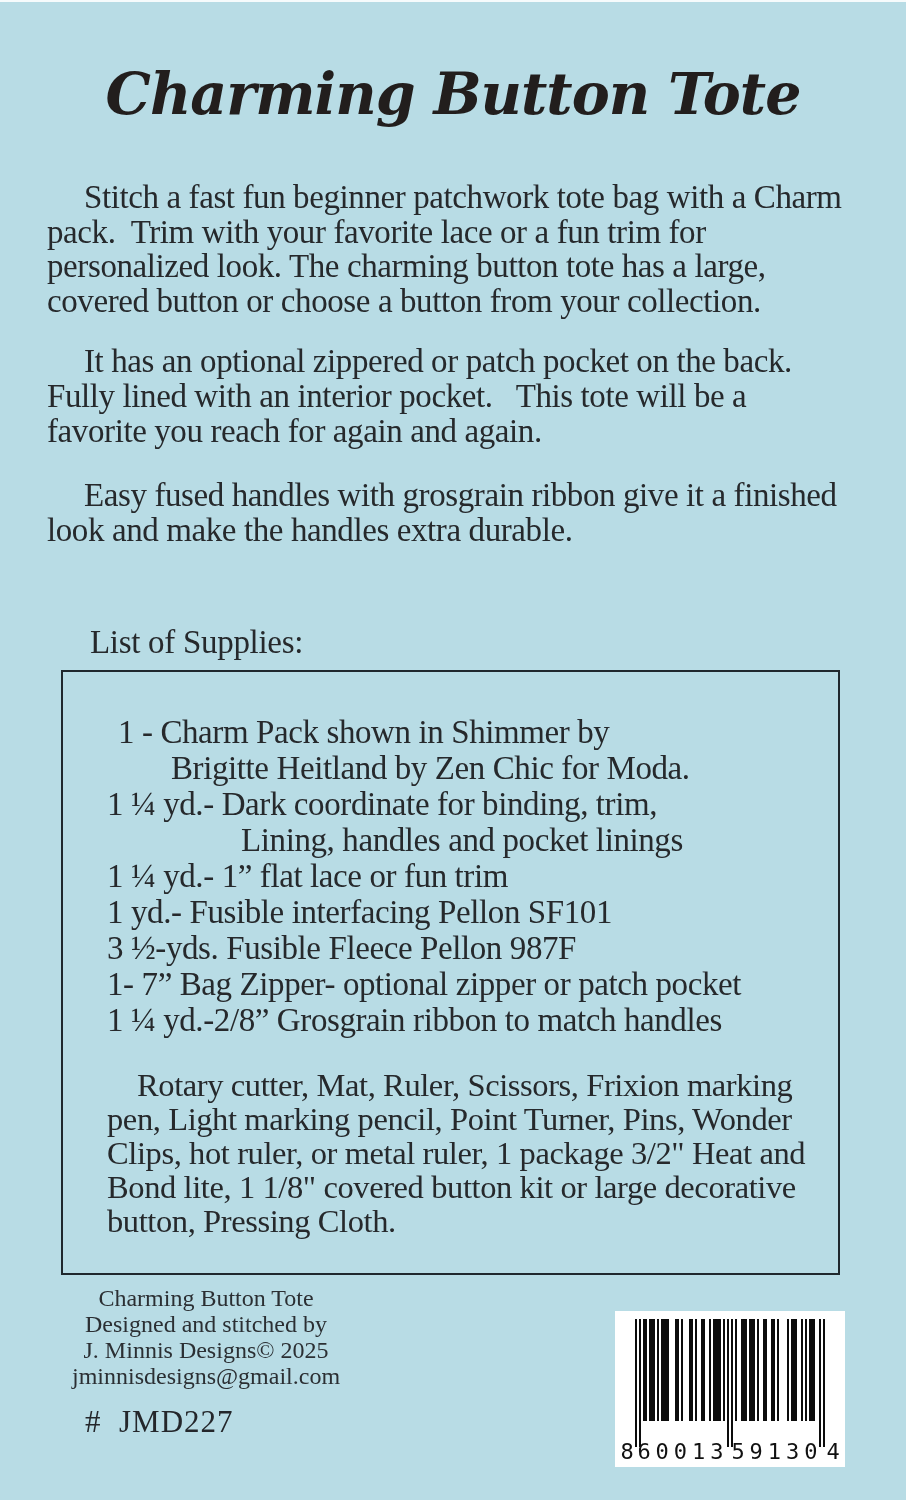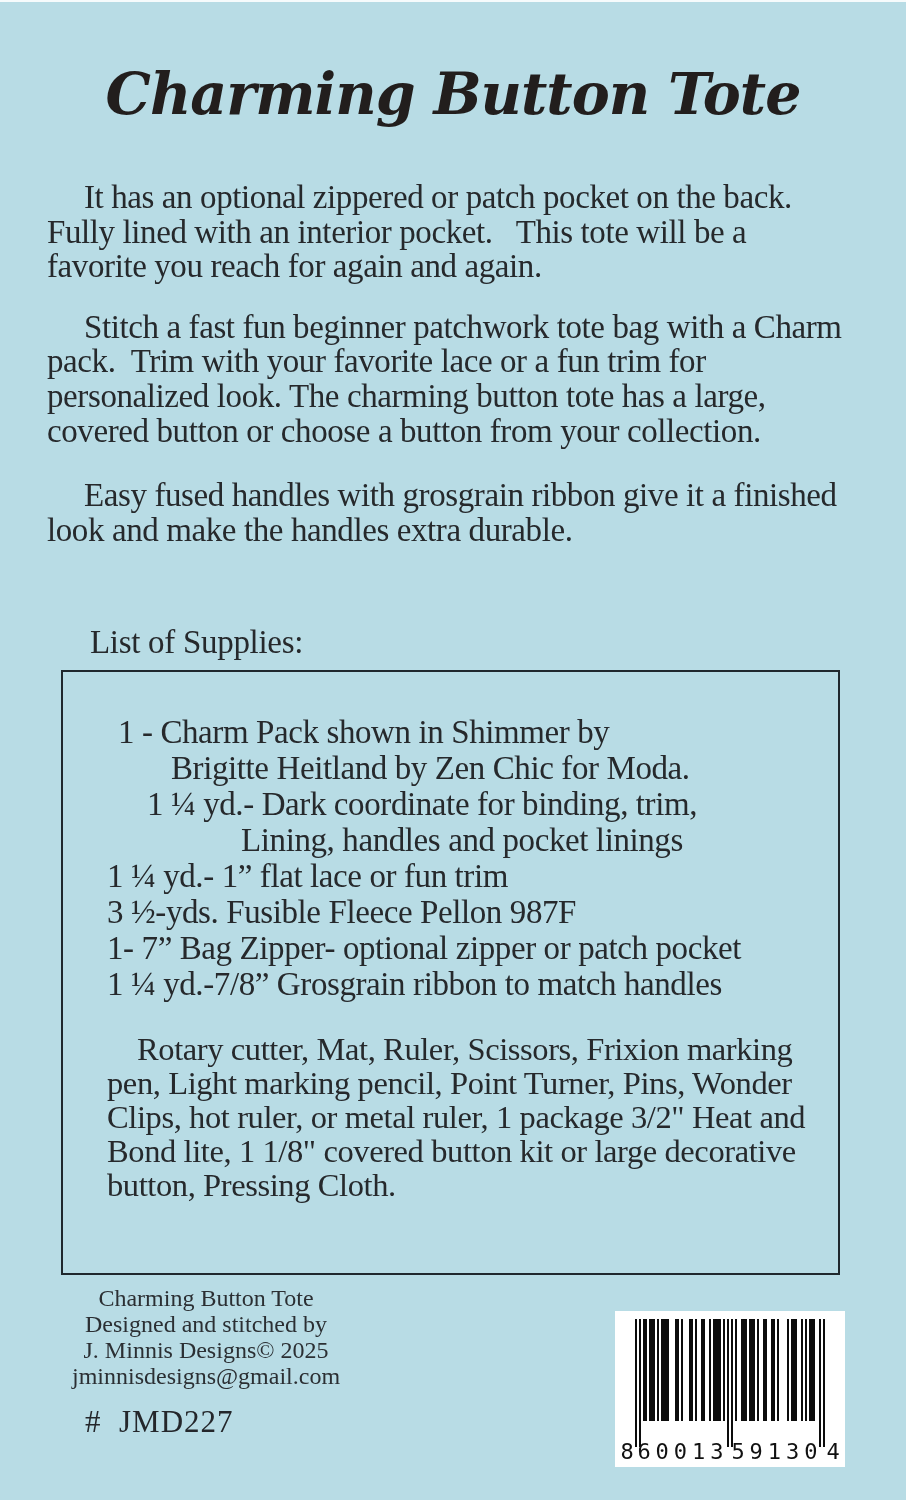--- a/index.html
+++ b/index.html
@@ -78,38 +78,39 @@
 </style>
 </head>
 <body>
 
 <div class="page">
 
   <h1 class="title">Charming Button Tote</h1>
 
   <div class="body-copy">
     <div>
+        <p class="para">Stitch a fast fun beginner patchwork tote bag with a Charm pack.  Trim with your favorite lace or a fun trim for personalized look. The charming button tote has a large, covered button or choose a button from your collection.</p>
         <p class="para">It has an optional zippered or patch pocket on the back.  Fully lined with an interior pocket.   This tote will be a favorite you reach for again and again.</p>
-        <p class="para">Stitch a fast fun beginner patchwork tote bag with a Charm pack.  Trim with your favorite lace or a fun trim for personalized look. The charming button tote has a large, covered button or choose a button from your collection.</p>
         <p class="para">Easy fused handles with grosgrain ribbon give it a finished look and make the handles extra durable.</p>
       </div>
   </div>
 
   <div class="supplies-heading">List of Supplies:</div>
 
   <div class="supplies-box">
     <div>
         <div class="supply-line" style="padding-left: 11px;">1 - Charm Pack shown in Shimmer by</div>
         <div class="supply-line" style="padding-left: 64px;">Brigitte Heitland by Zen Chic for Moda.</div>
-        <div class="supply-line" style="padding-left: 0px; margin-left: 40px;">1 ¼ yd.- Dark coordinate for binding, trim,</div>
+        <div class="supply-line" style="padding-left: 0px;">1 ¼ yd.- Dark coordinate for binding, trim,</div>
         <div class="supply-line" style="padding-left: 134px;">Lining, handles and pocket linings</div>
         <div class="supply-line" style="padding-left: 0px;">1 ¼ yd.- 1” flat lace or fun trim</div>
+        <div class="supply-line" style="padding-left: 0px;">1 yd.- Fusible interfacing Pellon SF101</div>
         <div class="supply-line" style="padding-left: 0px;">3 ½-yds. Fusible Fleece Pellon 987F</div>
         <div class="supply-line" style="padding-left: 0px;">1- 7” Bag Zipper- optional zipper or patch pocket</div>
-        <div class="supply-line" style="padding-left: 0px;">1 ¼ yd.-7/8” Grosgrain ribbon to match handles</div>
+        <div class="supply-line" style="padding-left: 0px;">1 ¼ yd.-2/8” Grosgrain ribbon to match handles</div>
       </div>
     <p class="tools-note">Rotary cutter, Mat, Ruler, Scissors, Frixion marking pen, Light marking pencil, Point Turner, Pins, Wonder Clips, hot ruler, or metal ruler, 1 package 3/2" Heat and Bond lite, 1 1/8" covered button kit or large decorative button, Pressing Cloth.</p>
   </div>
 
   <div class="credits">
     <div>
         <div class="credit-line">Charming Button Tote</div>
         <div class="credit-line">Designed and stitched by</div>
         <div class="credit-line">J. Minnis Designs© 2025</div>
         <div class="credit-line">jminnisdesigns@gmail.com</div>

